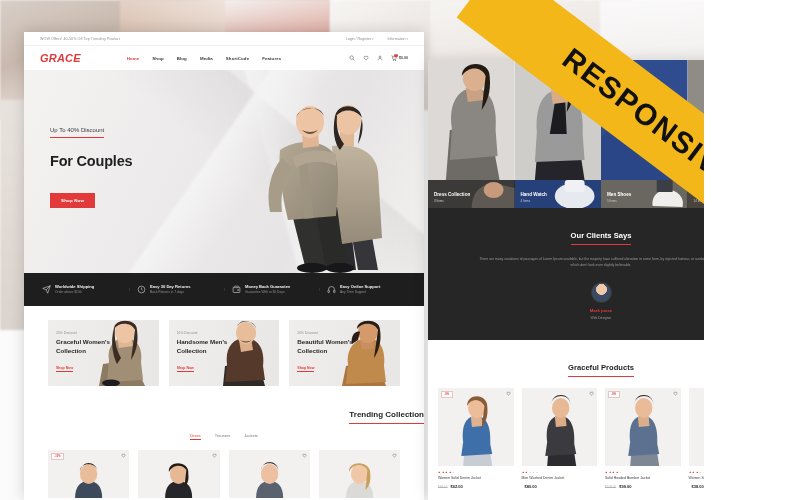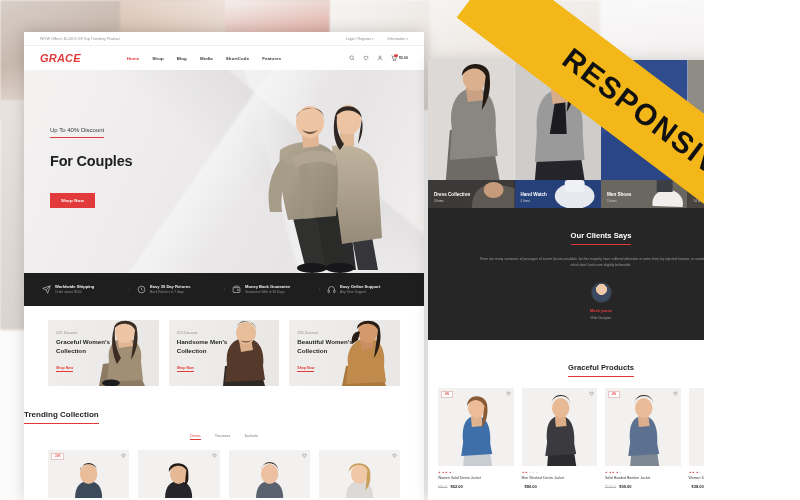--- a/index.html
+++ b/index.html
@@ -107,21 +107,21 @@
     position:relative; flex:1; height:66px; overflow:hidden;
     background: linear-gradient(100deg,#efeeec 0%,#e9e7e5 100%);
   }
   .coll-copy { position:absolute; left:8px; top:11px; z-index:3; }
   .coll-disc { font-size:3.2px; color:#8a8a8a; letter-spacing:.1px; }
   .coll-title { font-size:6.2px; font-weight:700; color:#1f1f1f; line-height:1.4; margin-top:3px; }
   .coll-link { font-size:3.5px; color:#e23a3a; font-weight:700; margin-top:7px; display:inline-block; border-bottom:.7px solid #e23a3a; padding-bottom:1px;}
   .coll-model { position:absolute; right:0; bottom:0; z-index:2; }
 
   
-  .trend-head { text-align:left; padding-top: 17px; }
+  .trend-head { text-align:right; padding-top: 17px; }
   .trend-title { font-size: 8px; font-weight:700; color:#1f1f1f; display:inline-block; padding-bottom:4px; border-bottom:1.4px solid #e23a3a;}
   .trend-tabs { display:flex; justify-content:center; gap:14px; margin-top:9px; }
   .trend-tab { font-size:4px; color:#777; }
   .trend-tab.active { color:#e23a3a; border-bottom:.8px solid #e23a3a; padding-bottom:1px; }
   .trend-grid { display:flex; gap:9px; padding: 10px 24px 0; }
   .tcard { flex:1; height:48px; position:relative; background:#f2f1f0; overflow:hidden; }
   .badge-disc {
     position:absolute; left:3px; top:3px; z-index:4; background:#fff; color:#e23a3a;
     border:.6px solid #e8c5c5; font-size:2.6px; padding:1px 2.5px; font-weight:700;
   }

